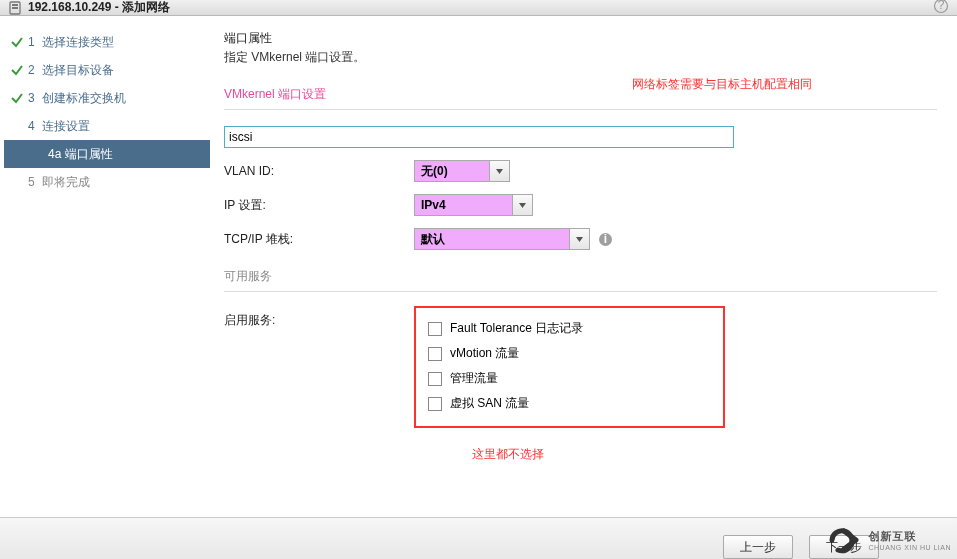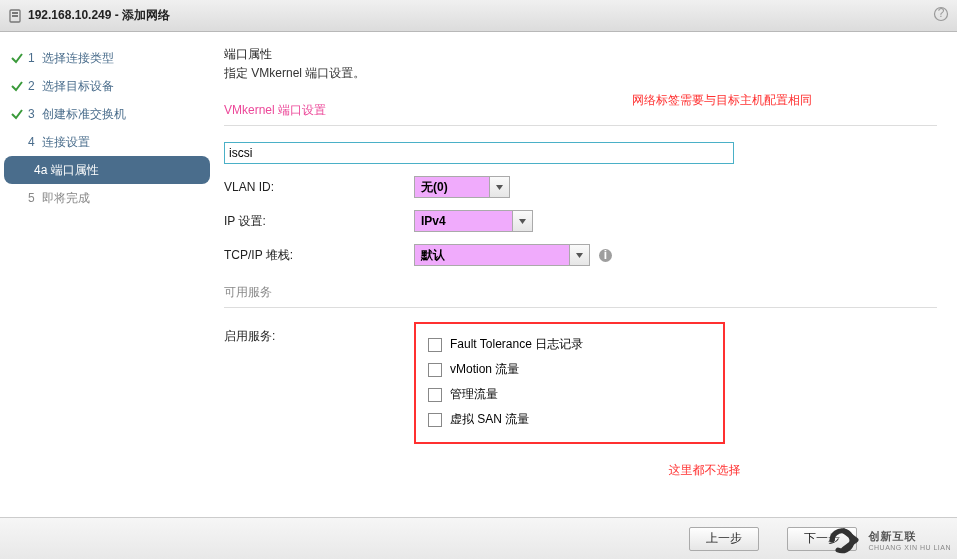--- a/index.html
+++ b/index.html
@@ -1,32 +1,32 @@
 <!DOCTYPE html>
 <html><head>
 <meta charset="utf-8">
 <style>
 * { box-sizing:border-box; margin:0; padding:0; font-family:Arial,"Microsoft YaHei",sans-serif; font-size:12px; }
 body { width:957px; height:559px; background:#fff; position:relative; overflow:hidden; }
 
-.titlebar { height:32px; background:linear-gradient(#f0f0f0,#dcdcdc); border-bottom:1px solid #b8b8b8; display:flex; align-items:center; padding:0 8px; }
+.titlebar { height:16px; background:linear-gradient(#f0f0f0,#dcdcdc); border-bottom:1px solid #b8b8b8; display:flex; align-items:center; padding:0 8px; }
 .titlebar .tb-icon { width:14px; height:14px; margin-right:6px; }
 .titlebar .tb-text { font-weight:bold; color:#222; }
 .titlebar .help { margin-left:auto; color:#888; font-size:14px; cursor:pointer; }
 
 .main { display:flex; height:calc(100% - 28px - 42px); }
 
 .sidebar { width:214px; padding:12px 0; }
 .step { display:flex; align-items:center; padding:4px 0 4px 10px; color:#4a6d8c; cursor:pointer; line-height:20px; }
 .step .chk { width:14px; height:14px; margin-right:4px; display:flex; align-items:center; justify-content:center; }
 .step .chk svg { width:14px; height:14px; }
 .step .num { width:14px; text-align:left; }
 .step.disabled { color:#888; cursor:default; }
 .substep { padding:4px 0 4px 34px; color:#4a6d8c; cursor:pointer; line-height:20px; }
-.substep.active { background:#4a6d8c; color:#fff; border-radius:8px; margin:0 4px; padding-left:30px; }
+.substep.active { background:#4a6d8c; color:#fff; border-radius:0; margin:0 4px; padding-left:44px; }
 
 .content { flex:1; padding:14px 20px 0 10px; position:relative; }
 .hdr-title { color:#222; margin-bottom:2px; }
 .hdr-sub { color:#333; margin-bottom:20px; }
 
 .anno-top { position:absolute; left:418px; top:60px; color:#ff3030; text-align:left; width:230px; line-height:16px; }
 .section-title { color:#ec4899; border-bottom:1px solid #ddd; padding-bottom:6px; margin-bottom:16px; }
 
 .form-row { display:flex; align-items:center; margin-bottom:12px; }
 .form-row .lbl { width:190px; color:#222; }
@@ -38,23 +38,23 @@
 .combo-btn svg { width:9px; height:9px; }
 .info-icon { margin-left:8px; display:flex; }
 
 .svc-title { color:#888; border-bottom:1px solid #ddd; padding-bottom:6px; margin:18px 0 14px 0; }
 .svc-row { display:flex; }
 .svc-row .lbl { width:190px; color:#222; padding-top:6px; }
 .svc-box { border:2px solid #ff3030; padding:12px 140px 14px 12px; }
 .chk-line { display:flex; align-items:center; margin-bottom:8px; cursor:pointer; }
 .chk-line:last-child { margin-bottom:0; }
 .chk-line .box { width:14px; height:14px; border:1px solid #888; margin-right:8px; background:#fff; }
-.anno-bot { color:#ff3030; margin-top:18px; margin-left:248px;text-align:center; }
-
-.footer { position:absolute; bottom:0; left:0; right:0; height:42px; border-top:1px solid #ccc; background:linear-gradient(#f6f6f6,#e8e8e8); display:flex; align-items:center; justify-content:flex-end; padding-right:100px; gap:28px; }
+.anno-bot { color:#ff3030; margin-top:18px; margin-left:248px; }
+
+.footer { position:absolute; bottom:0; left:0; right:0; height:42px; border-top:1px solid #ccc; background:linear-gradient(#f6f6f6,#e8e8e8); display:flex; align-items:flex-end; justify-content:flex-end; padding-right:78px; gap:16px; }
 .btn { height:24px; padding:0 16px; border:1px solid #aaa; background:linear-gradient(#fefefe,#e6e6e6); border-radius:2px; cursor:pointer; color:#222; }
 
 .watermark { position:absolute; right:6px; bottom:4px; display:flex; align-items:center; gap:8px; }
 .watermark .wm-text { font-size:11px; color:#555; font-weight:bold; letter-spacing:1px; }
 .watermark .wm-sub { font-size:7px; color:#888; letter-spacing:0.5px; }
 </style>
 </head>
 <body>
 
 <div class="titlebar">

